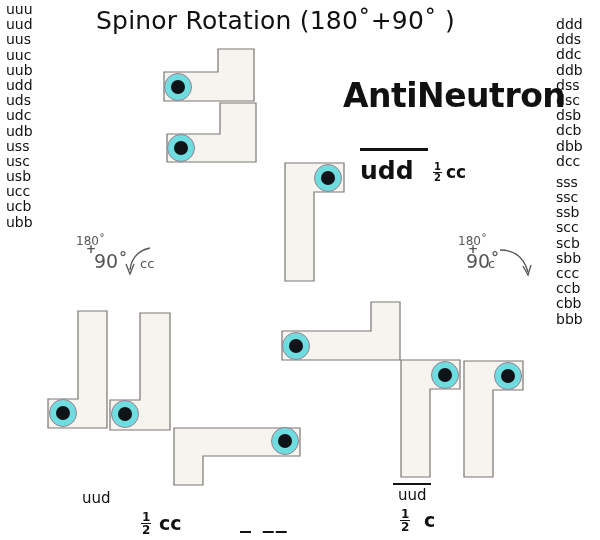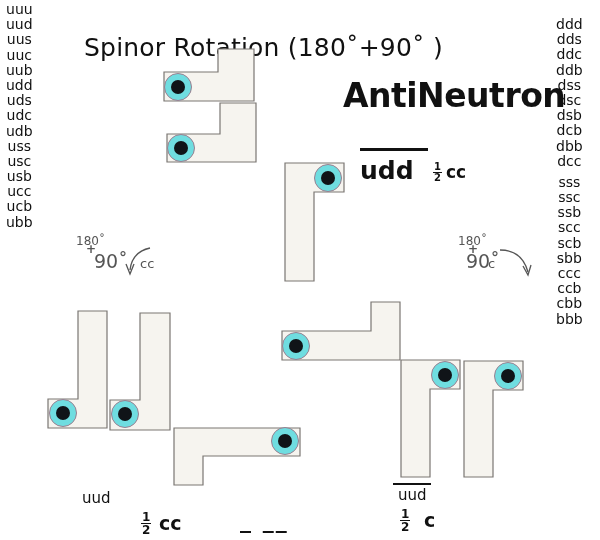--- a/index.html
+++ b/index.html
@@ -1,21 +1,21 @@
 <!DOCTYPE html>
 <html><head>
 <meta charset="utf-8">
 <style>
   html, body { margin:0; padding:0; background:#ffffff; }
   body { width:600px; height:540px; position:relative; overflow:hidden;
          font-family:"DejaVu Sans", sans-serif; color:#111; }
   .abs { position:absolute; }
-  .title { left:84px; top:6px; font-size:25px; letter-spacing:0.2px; white-space:pre;margin-top:27px; }
+  .title { left:96px; top:6px; font-size:25px; letter-spacing:0.2px; white-space:pre; }
   .col { font-size:14px; line-height:15.2px; }
-  .col div { height:15.2px;text-align:center; }
+  .col div { height:15.2px; }
   .left-col { left:6px; top:2px; }
   .right-col { left:556px; top:17px; }
   .right-col .gap { height:6px; }
   .particle { left:343px; top:76px; font-size:33px; font-weight:bold; letter-spacing:-0.5px; }
   .formula { left:360px; top:148px; }
   .formula .bar { position:absolute; left:0; top:0; width:68px; height:3px; background:#111; }
   .formula .q { position:absolute; left:0; top:8px; font-size:25px; font-weight:bold; }
   .frac { position:absolute; font-size:10px; line-height:10px; text-align:center; font-weight:bold; }
   .frac .fl { border-bottom:1.5px solid #111; display:block; padding:0 1px; }
   .rot { color:#555;margin-left:16px; }

